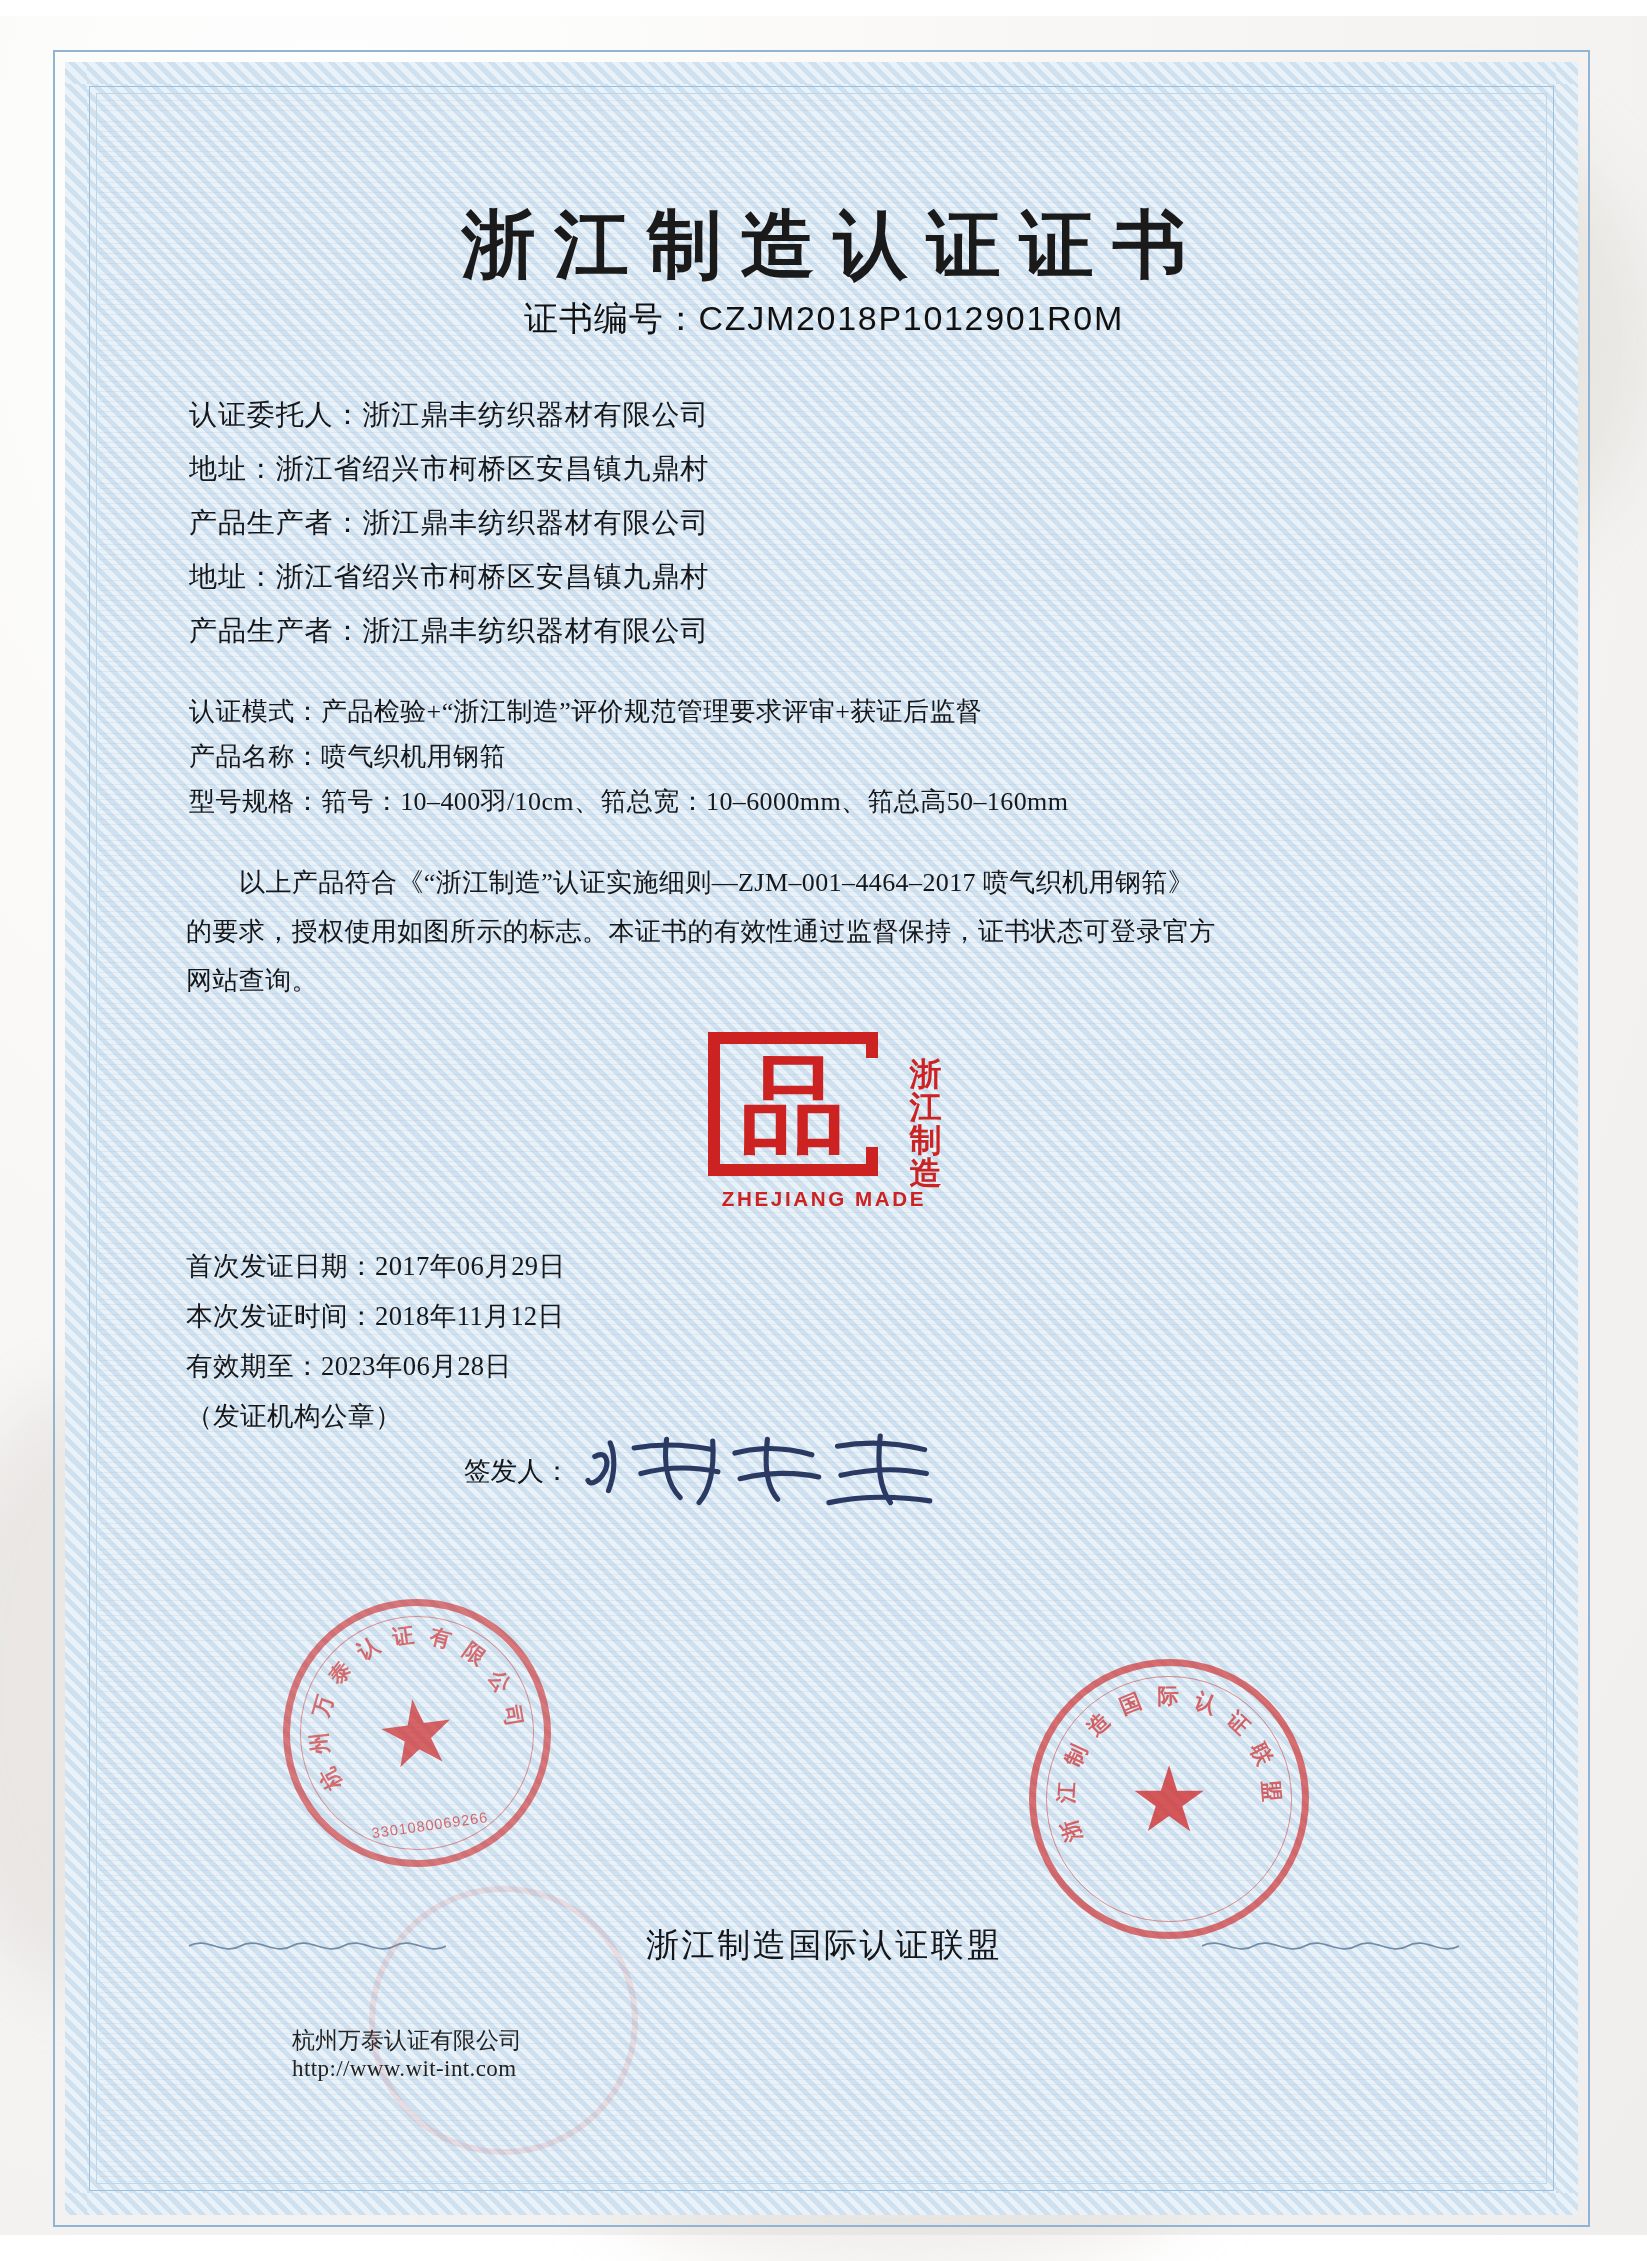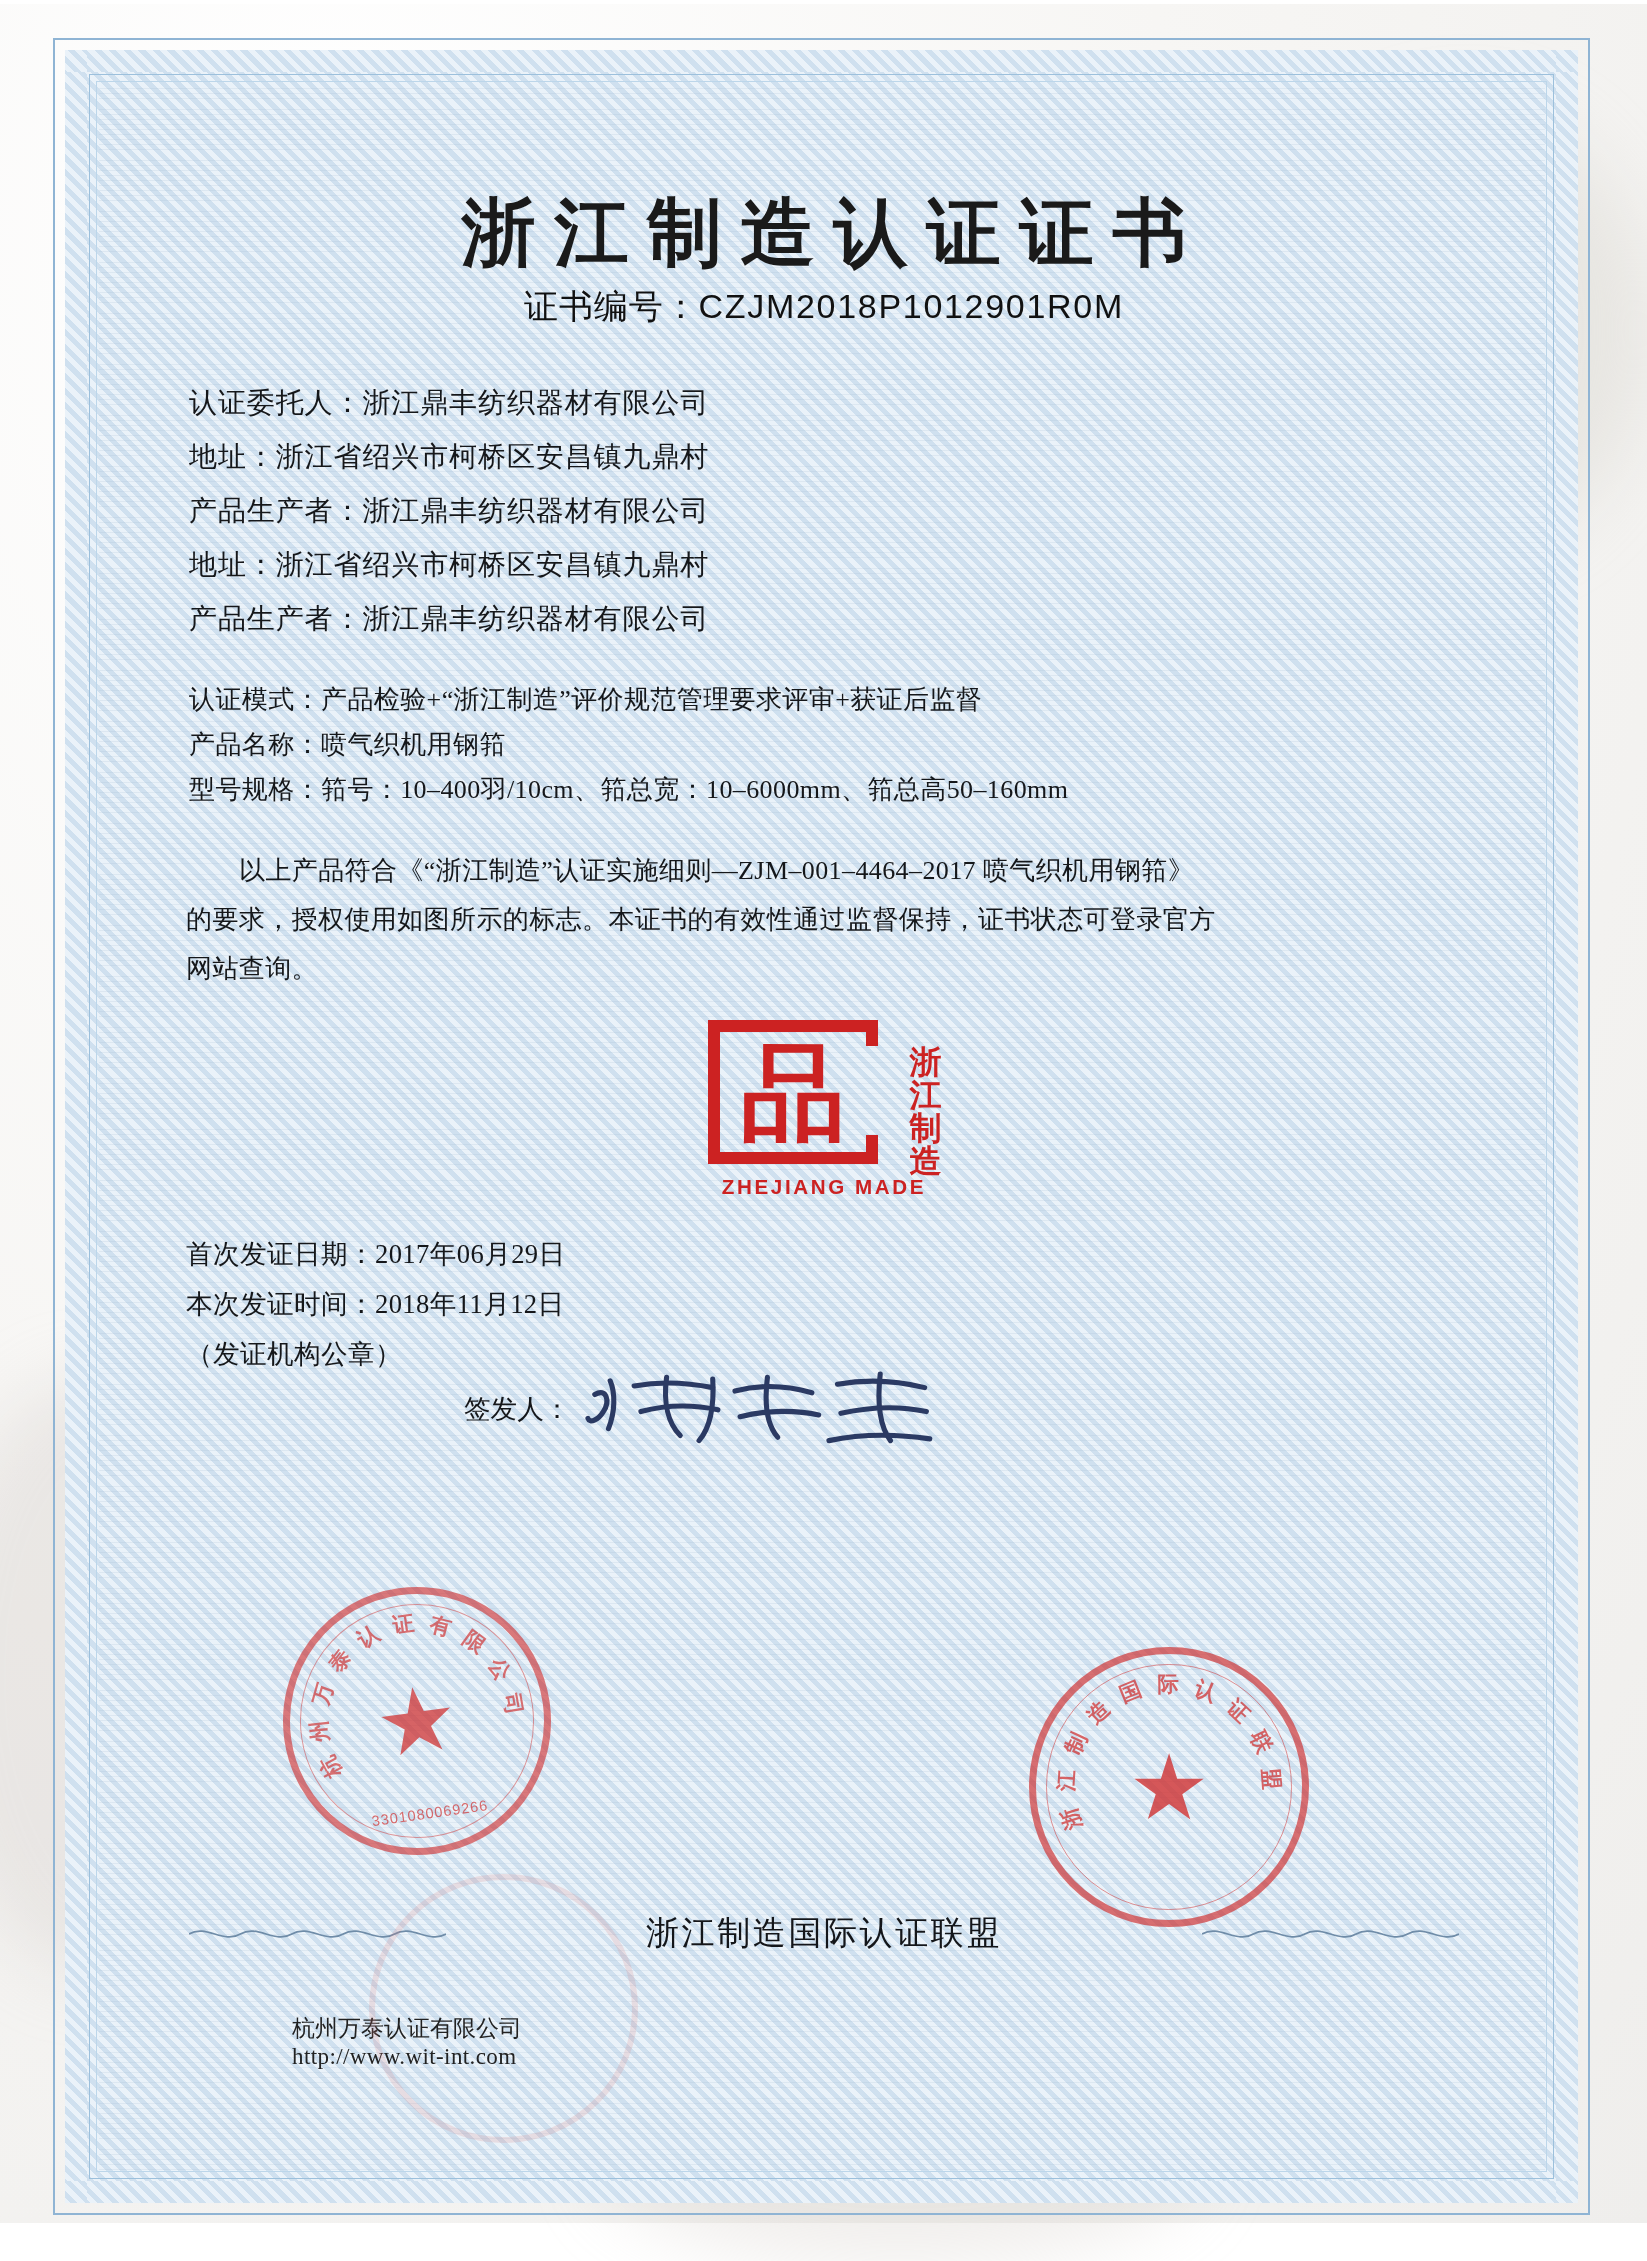--- a/index.html
+++ b/index.html
@@ -11,21 +11,21 @@
     width: 1647px;
     height: 2261px;
     font-family: "Liberation Serif", "DejaVu Serif", serif;
     position: relative;
     overflow: hidden;
   }
 
   
   #paper {
     position: absolute;
-    left: 0; top: 4px;
+    left: 0; top: 16px;
     width: 1647px; height: 2219px;
     background:
       radial-gradient(ellipse at 20% 10%, #ffffff 0%, #f7f6f4 45%, #efeeec 100%);
   }
   
   .blotch {
     position: absolute;
     border-radius: 50%;
     filter: blur(34px);
     pointer-events: none;
@@ -410,20 +410,23 @@
         <div id="logo-en">ZHEJIANG MADE</div>
       </div>
     </div>
 
     <div class="block-dates">
       <div class="line-d">
         <span>首次发证日期：</span><span>2017年06月29日</span>
       </div>
       <div class="line-d">
         <span>本次发证时间：</span><span>2018年11月12日</span>
+      </div>
+      <div class="line-d">
+        <span>有效期至：</span><span>2023年06月28日</span>
       </div>
       <div class="line-d">（发证机构公章）</div>
     </div>
 
     <div id="signer-row">
       <span>签发人：</span>
       <svg id="signature" viewBox="0 0 420 110" fill="none" xmlns="http://www.w3.org/2000/svg">
         <g stroke="#2b3a63" stroke-width="6" stroke-linecap="round" stroke-linejoin="round">
           <path d="M12 38 C26 30 30 46 22 58 C16 68 6 72 4 66"></path>
           <path d="M30 22 C36 36 36 58 28 78"></path>

